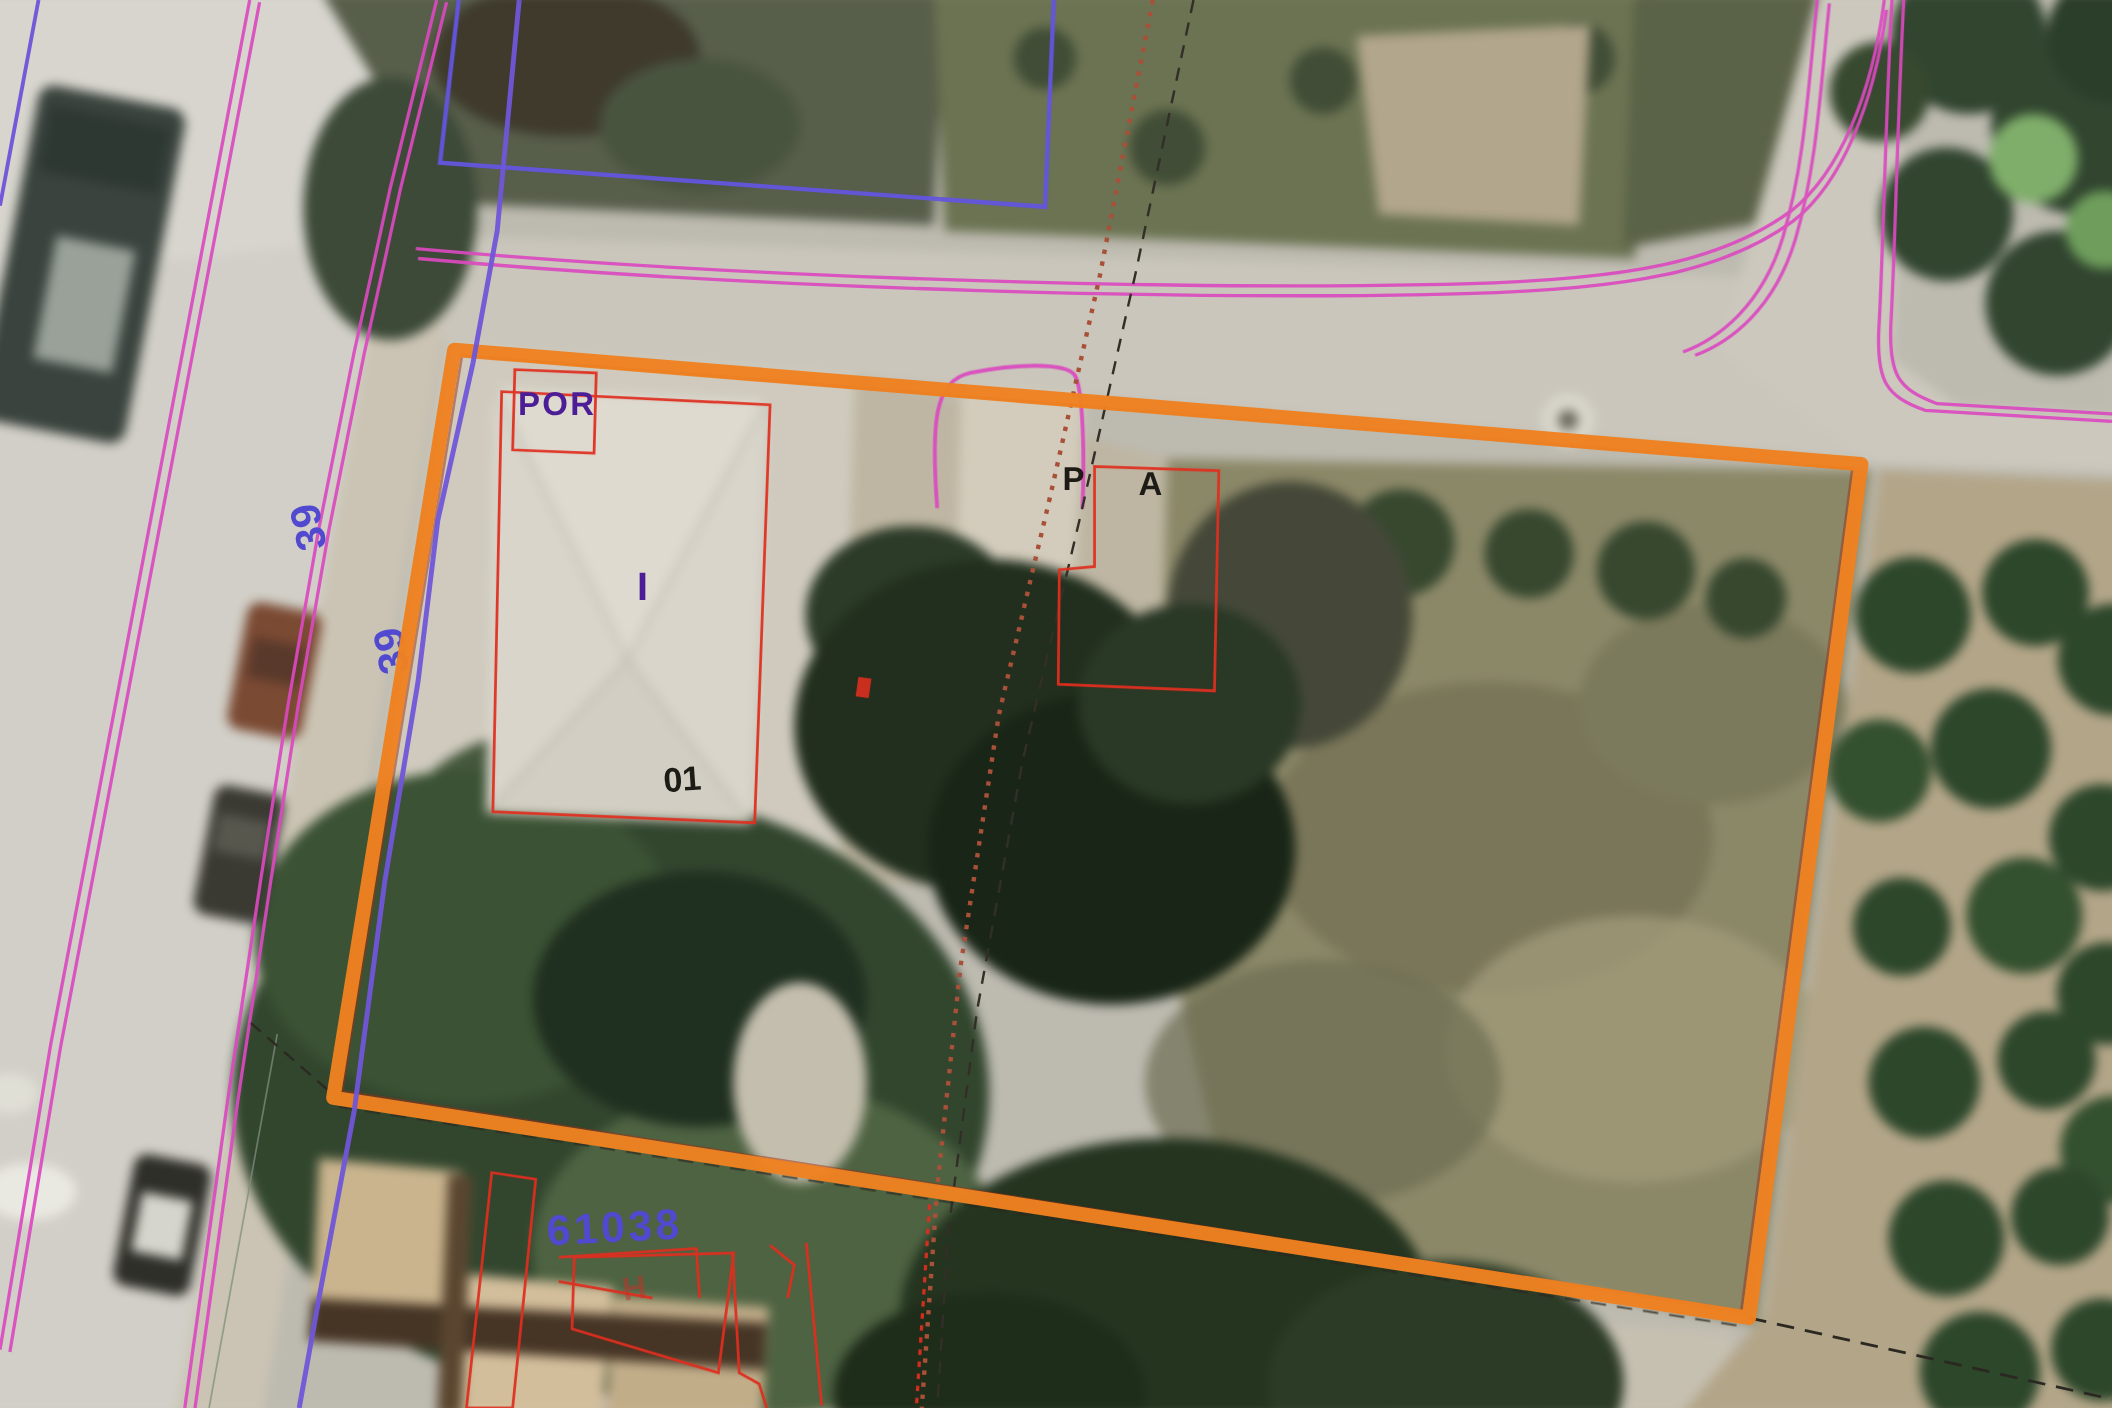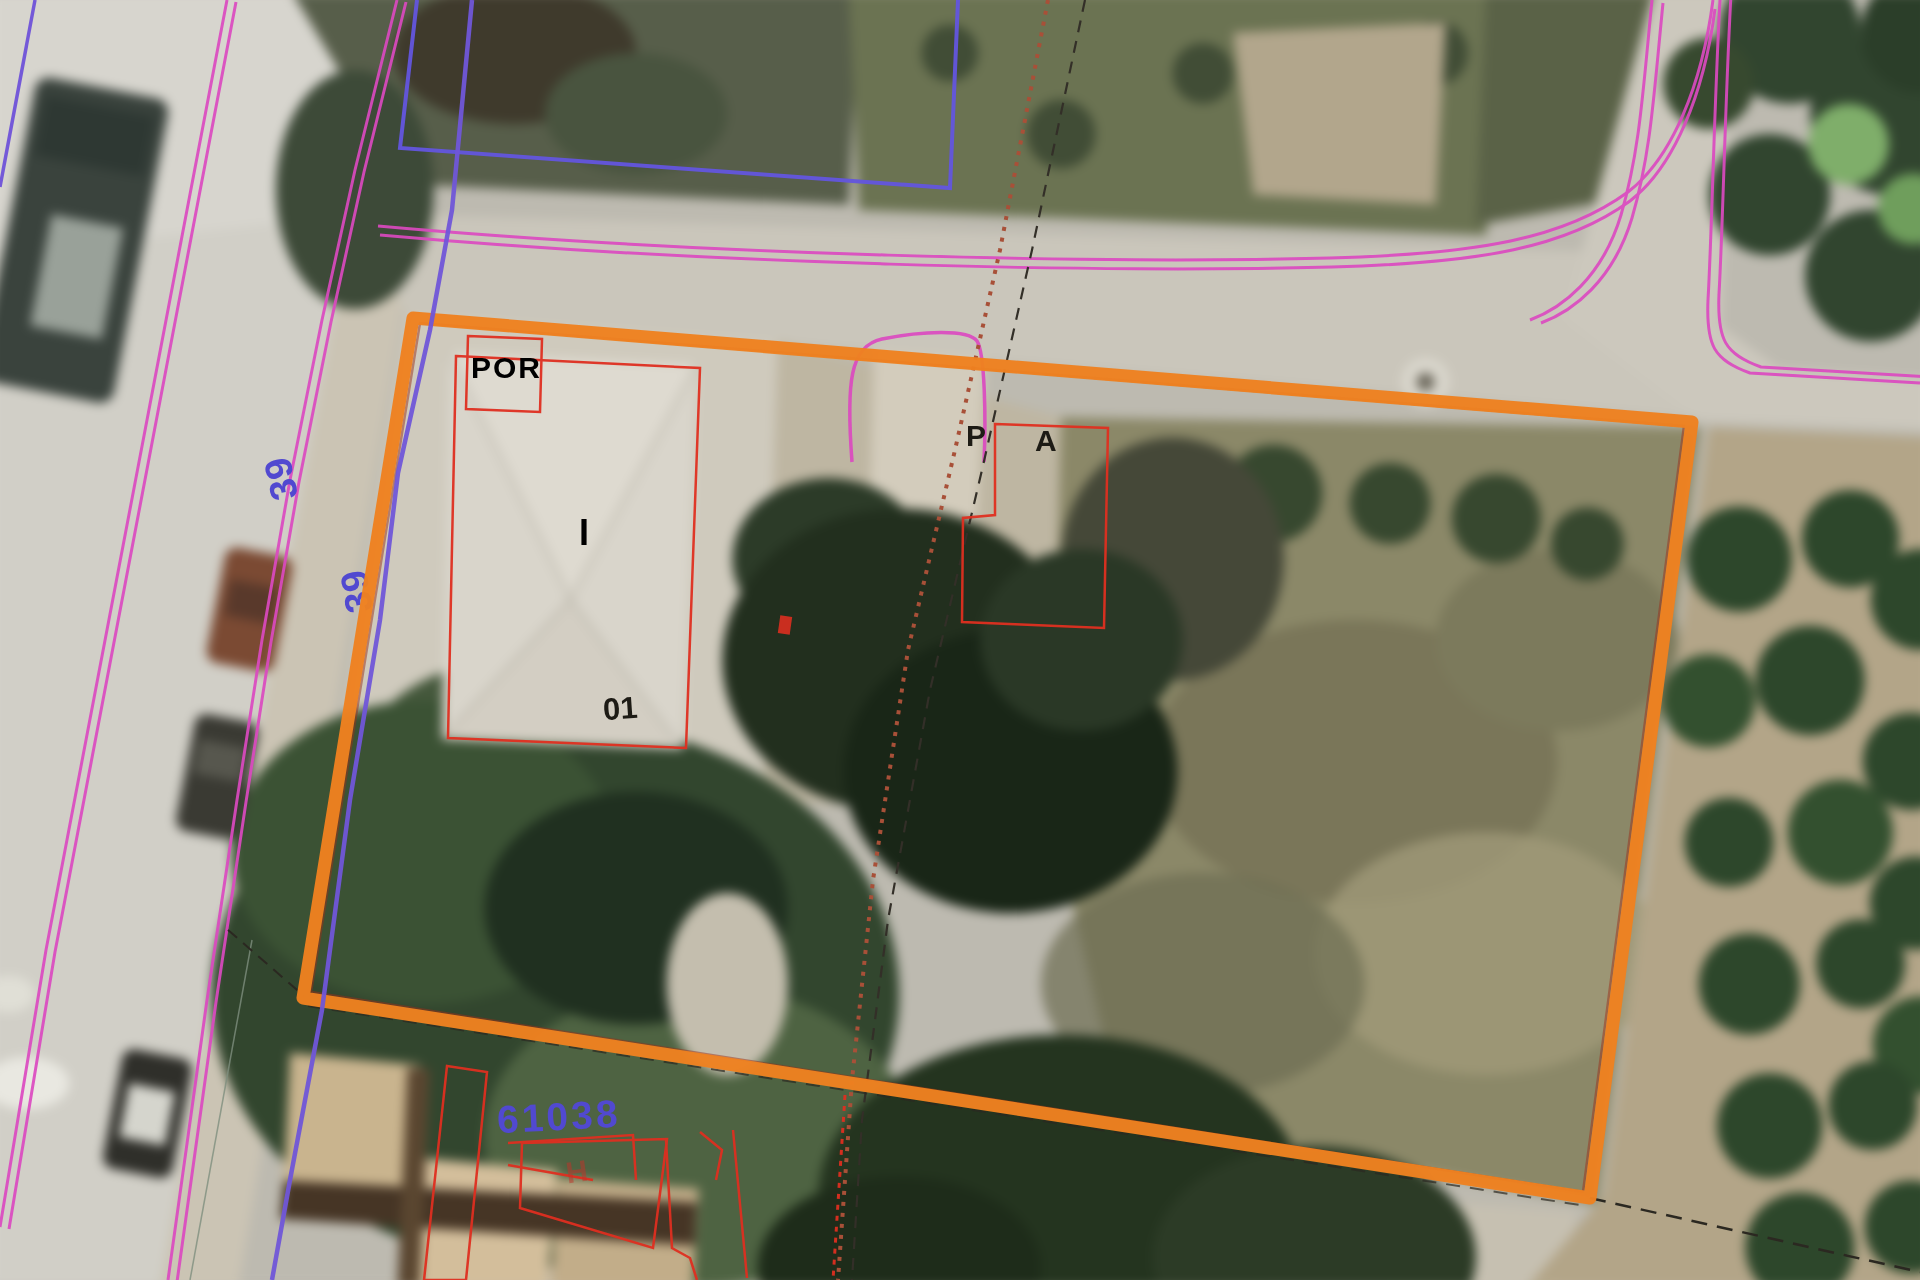--- a/index.html
+++ b/index.html
@@ -6,21 +6,21 @@
   #stage{position:relative;width:1920px;height:1280px;overflow:hidden;
          font-family:"Liberation Sans",sans-serif;background:#bdbab0;}
   #photo{position:absolute;inset:0;filter:blur(5px);transform:scale(1.012);}
   #photo svg{display:block;}
   .lyr{position:absolute;inset:0;pointer-events:none;}
   #under-lines{z-index:2;}
   #orange-layer{z-index:4;}
   #purple-layer{z-index:5;}
   #labels{position:absolute;inset:0;z-index:6;pointer-events:none;}
   .lbl{position:absolute;white-space:nowrap;line-height:1;}
-  .lbl-red{color:#000000;font-weight:700;}
+  .lbl-red{color:#4c1d95;font-weight:700;}
   .lbl-black{color:#1d1b15;font-weight:700;}
   .lbl-blue{color:#5149d0;font-weight:700;}
   #lbl-por{left:471px;top:353px;font-size:30px;letter-spacing:2px;}
   #lbl-i{left:579px;top:515px;font-size:36px;}
   #lbl-01{left:603px;top:693px;font-size:31px;font-weight:600;transform:rotate(-4deg);}
   #lbl-p{left:966px;top:421px;font-size:30px;}
   #lbl-a{left:1035px;top:426px;font-size:30px;}
   #lbl-39{left:260px;top:460px;font-size:38px;transform:rotate(-102deg);}
   #lbl-39b{position:absolute;left:336px;top:570px;font-size:38px;transform:rotate(-100deg);z-index:3;}
   #lbl-61038{left:497px;top:1097px;font-size:39px;letter-spacing:3px;transform:rotate(-3deg);}

